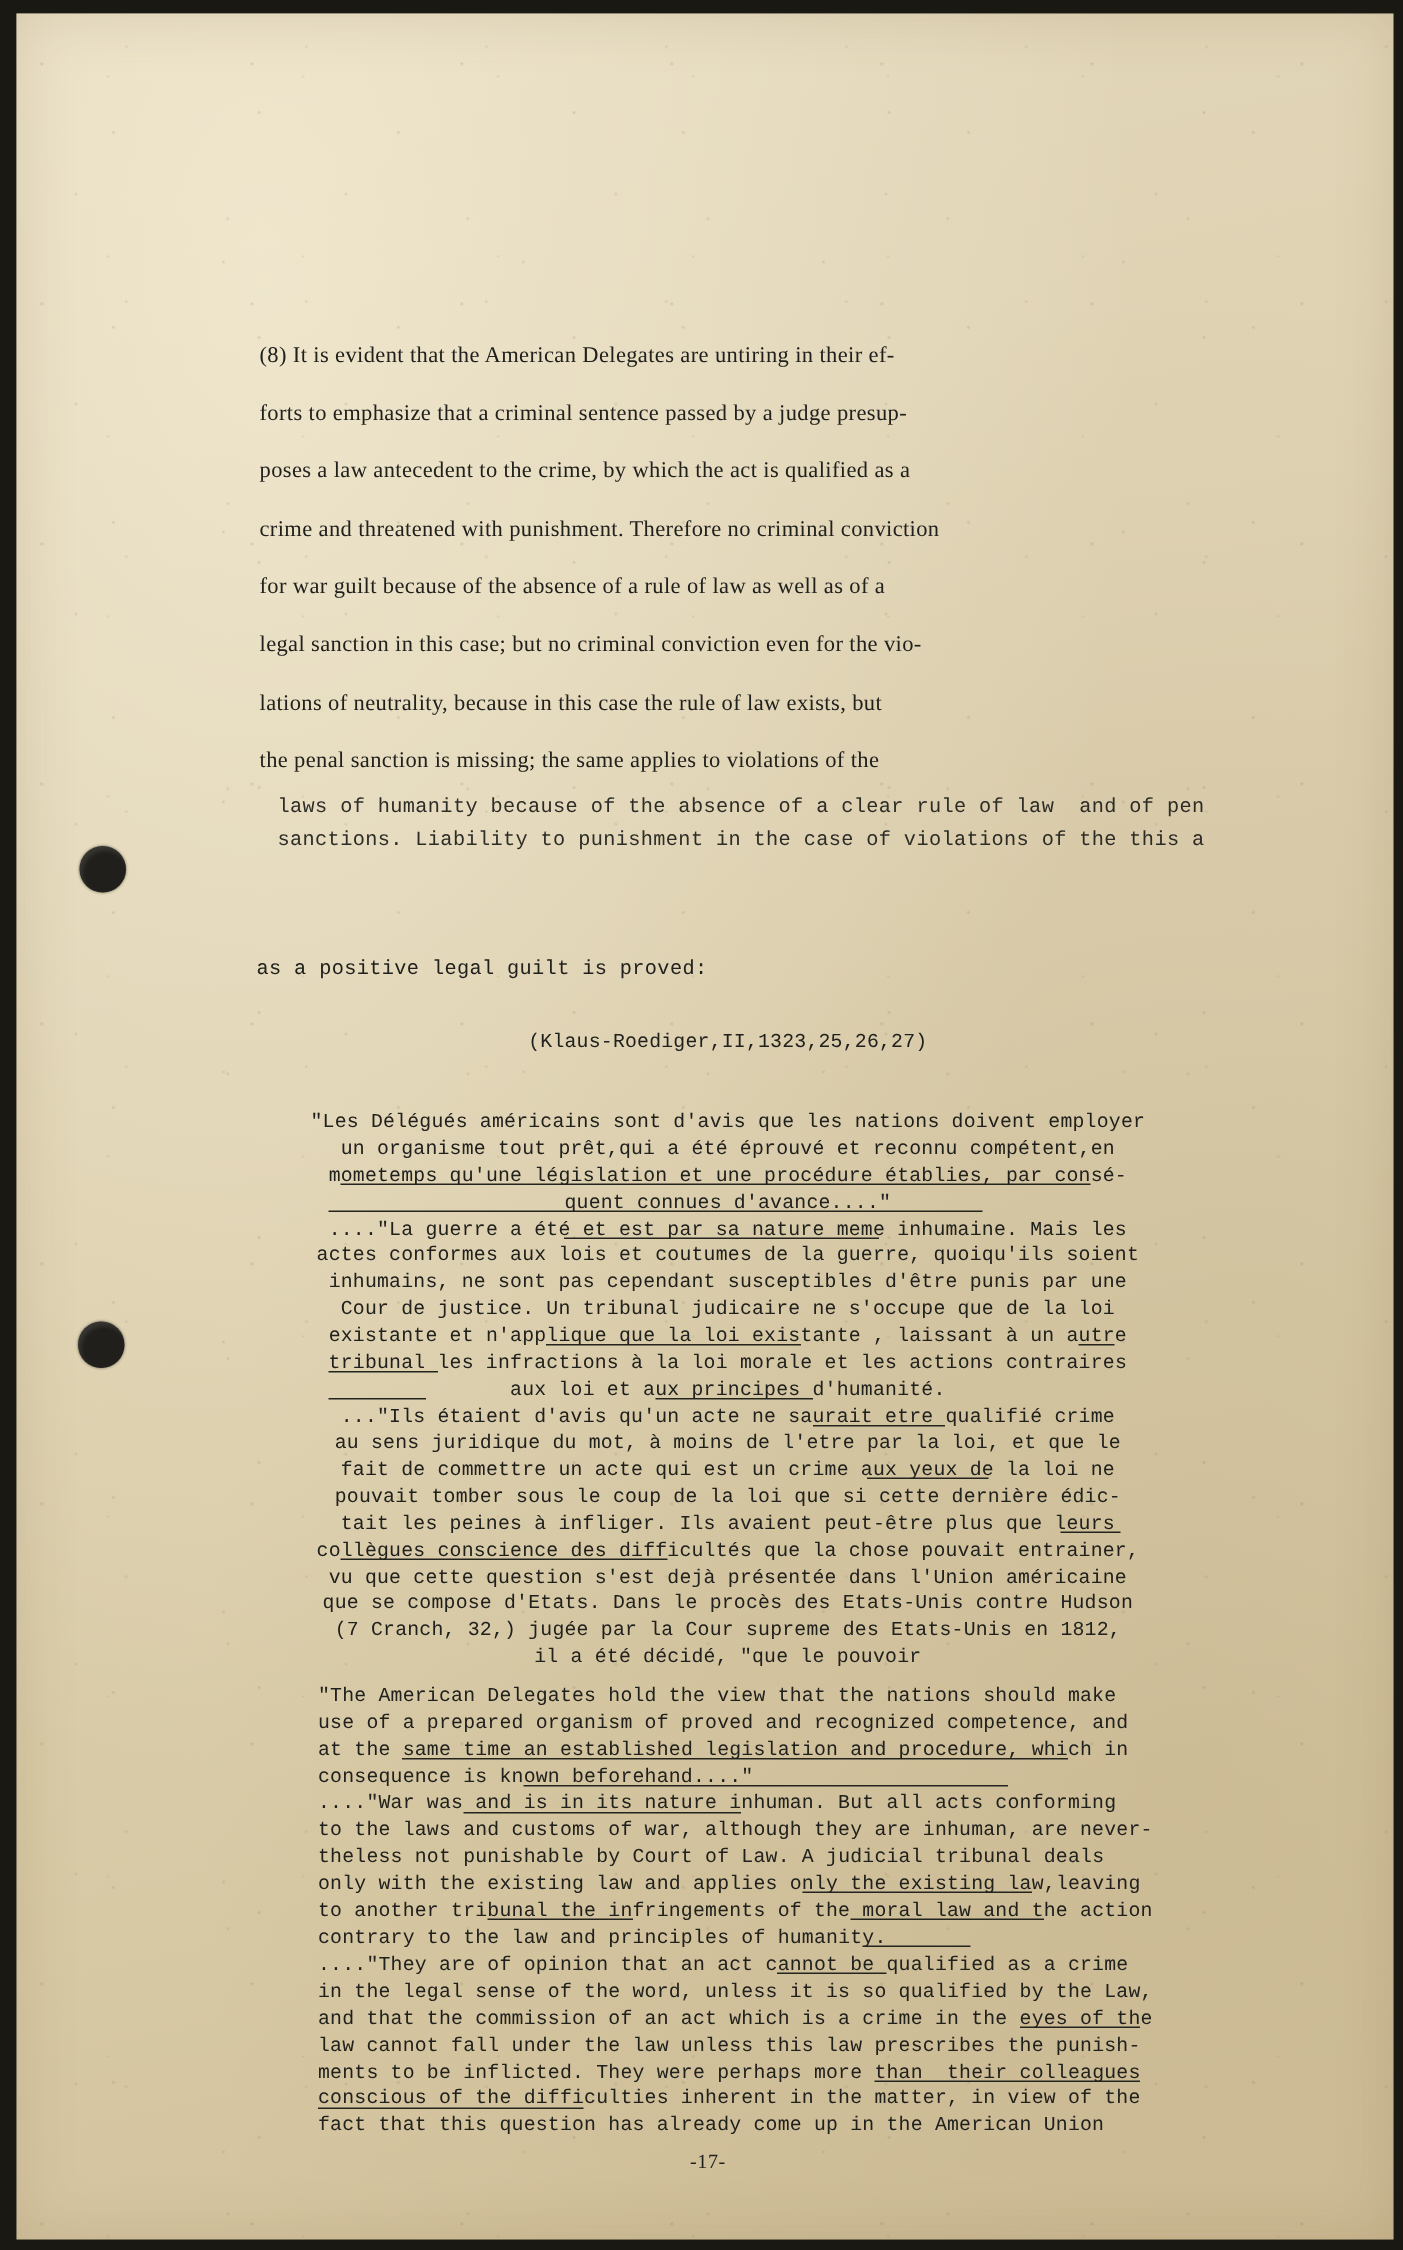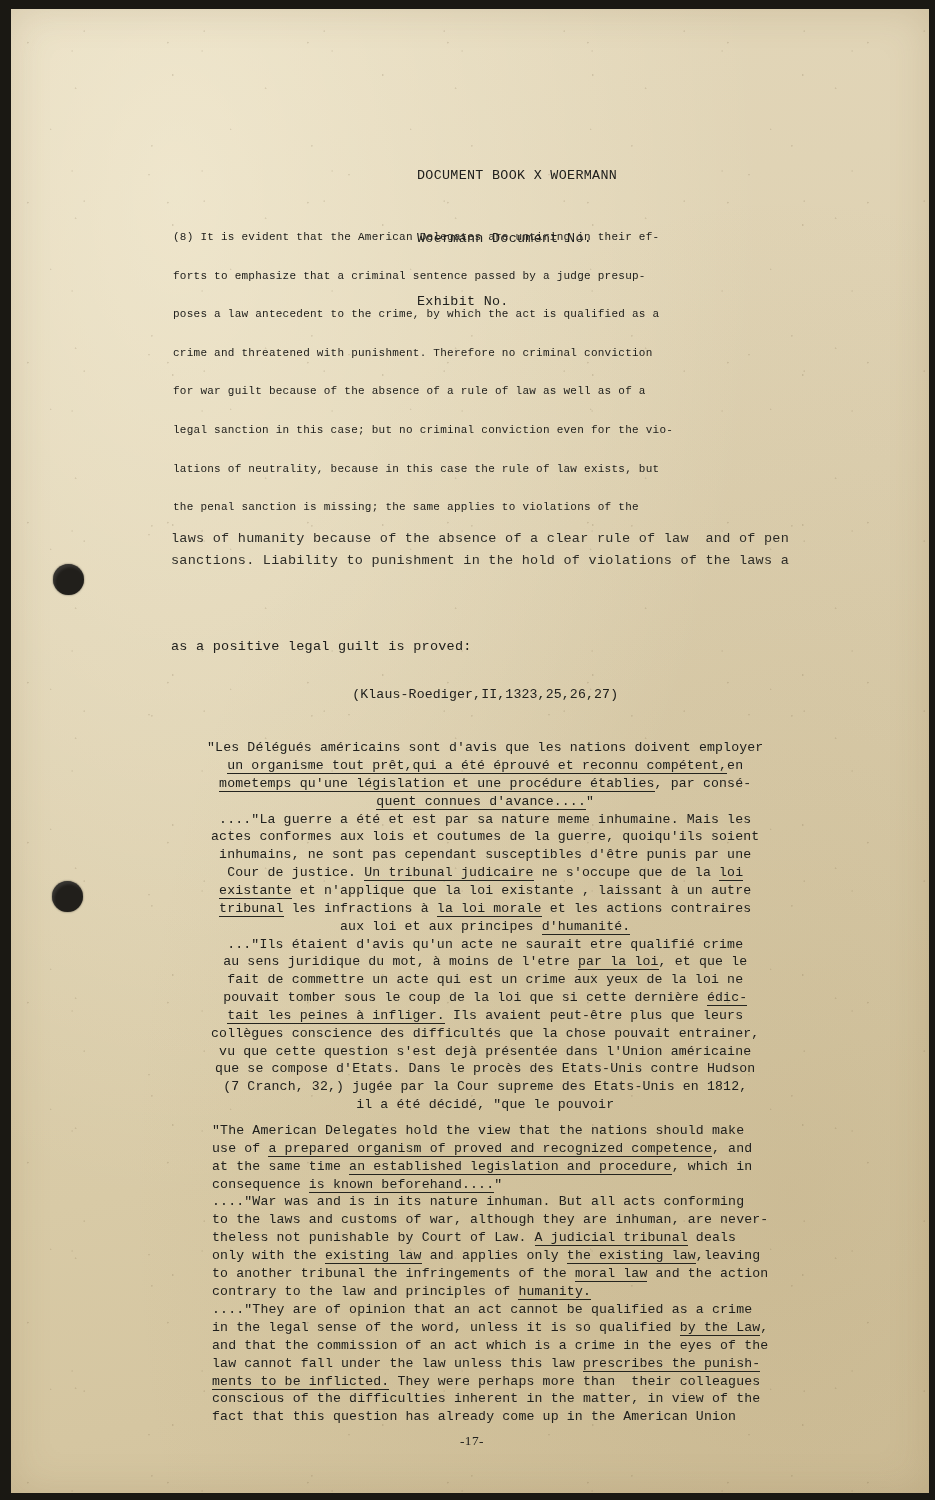--- a/index.html
+++ b/index.html
@@ -57,43 +57,44 @@
   .hole.h1 { left: 42px; top: 555px; }
   .hole.h2 { left: 41px; top: 872px; }
 
   
   .ink {
     color: #20201d;
     font-size: 13.3px;
     letter-spacing: .3px;
     white-space: pre;
   }
-  .u { border-bottom: 1px solid #24241f; padding-bottom: 0px; }
+  .u { border-bottom: 1px solid #24241f; padding-bottom: 16px; }
 
   .header {
     position: absolute;
     left: 406px;
     top: 114px;
     line-height: 21px;
     font-size: 13.4px;
   }
 
   
   .para-main {
     position: absolute;
     left: 162px;
     top: 209px;
     line-height: 38.6px;
-    font-size: 11px;
+    font-size: 15px;
     letter-spacing: .25px;
+    font-family: Liberation Serif, serif;
   }
   
   .para-tight {
     position: absolute;
-    left: 160px;
+    left: 174px;
     top: 519px;
     line-height: 22px;
     font-size: 13.5px;
     letter-spacing: .25px;
   }
   .para-proved {
     position: absolute;
     left: 160px;
     top: 603px;
     font-size: 13.5px;
@@ -131,29 +132,24 @@
 </head>
 <body>
 
 <div class="page">
   <div class="paper">
     <div class="grain"></div>
 
     <div class="hole h1"></div>
     <div class="hole h2"></div>
 
-    <div class="header ink">
-      <div>DOCUMENT BOOK X WOERMANN</div>
-      <div>Woermann Document No.</div>
-      <div>Exhibit No.</div>
-    </div>
 
     <div class="para-main ink"><div>(8) It is evident that the American Delegates are untiring in their ef-</div><div>forts to emphasize that a criminal sentence passed by a judge presup-</div><div>poses a law antecedent to the crime, by which the act is qualified as a</div><div>crime and threatened with punishment. Therefore no criminal conviction</div><div>for war guilt because of the absence of a rule of law as well as of a</div><div>legal sanction in this case; but no criminal conviction even for the vio-</div><div>lations of neutrality, because in this case the rule of law exists, but</div><div>the penal sanction is missing; the same applies to violations of the</div></div>
 
-    <div class="para-tight ink fade"><div>laws of humanity because of the absence of a clear rule of law  and of pen</div><div>sanctions. Liability to punishment in the hold of violations of the laws a</div></div>
+    <div class="para-tight ink fade"><div>laws of humanity because of the absence of a clear rule of law  and of pen</div><div>sanctions. Liability to punishment in the case of violations of the this a</div></div>
 
     <div class="para-proved ink">as a positive legal guilt is proved:</div>
 
     <div class="quote-fr ink">
       <div>(Klaus-Roediger,II,1323,25,26,27)</div>
       <div><div><span>"Les Délégués américains sont d'avis que les nations doivent employer</span></div><div><span class="u">un organisme tout prêt,qui a été éprouvé et reconnu compétent,</span><span>en</span></div><div><span class="u">mometemps qu'une législation et une procédure établies</span><span>, par consé-</span></div><div><span class="u">quent connues d'avance....</span><span>"</span></div><div><span>...."La guerre a été et est par sa nature meme inhumaine. Mais les</span></div><div><span>actes conformes aux lois et coutumes de la guerre, quoiqu'ils soient</span></div><div><span>inhumains, ne sont pas cependant susceptibles d'être punis par une</span></div><div><span>Cour de justice. </span><span class="u">Un tribunal judicaire</span><span> ne s'occupe que de la </span><span class="u">loi</span></div><div><span class="u">existante</span><span> et n'applique que la loi existante , laissant à un autre</span></div><div><span class="u">tribunal</span><span> les infractions à </span><span class="u">la loi morale</span><span> et les actions contraires</span></div><div><span>aux loi et aux principes </span><span class="u">d'humanité.</span></div><div><span>..."Ils étaient d'avis qu'un acte ne saurait etre qualifié crime</span></div><div><span>au sens juridique du mot, à moins de l'etre </span><span class="u">par la loi</span><span>, et que le</span></div><div><span>fait de commettre un acte qui est un crime aux yeux de la loi ne</span></div><div><span>pouvait tomber sous le coup de la loi que si cette dernière </span><span class="u">édic-</span></div><div><span class="u">tait les peines à infliger.</span><span> Ils avaient peut-être plus que leurs</span></div><div><span>collègues conscience des difficultés que la chose pouvait entrainer,</span></div><div><span>vu que cette question s'est dejà présentée dans l'Union américaine</span></div><div><span>que se compose d'Etats. Dans le procès des Etats-Unis contre Hudson</span></div><div><span>(7 Cranch, 32,) jugée par la Cour supreme des Etats-Unis en 1812,</span></div><div><span>il a été décidé, "que le pouvoir</span></div></div>
     </div>
 
     <div class="quote-en ink">
       <div><div><span>"The American Delegates hold the view that the nations should make</span></div><div><span>use of </span><span class="u">a prepared organism of proved and recognized competence</span><span>, and</span></div><div><span>at the same time </span><span class="u">an established legislation and procedure</span><span>, which in</span></div><div><span>consequence </span><span class="u">is known beforehand....</span><span>"</span></div><div><span>...."War was and is in its nature inhuman. But all acts conforming</span></div><div><span>to the laws and customs of war, although they are inhuman, are never-</span></div><div><span>theless not punishable by Court of Law. </span><span class="u">A judicial tribunal</span><span> deals</span></div><div><span>only with the </span><span class="u">existing law</span><span> and applies only </span><span class="u">the existing law</span><span>,leaving</span></div><div><span>to another tribunal the infringements of the </span><span class="u">moral law</span><span> and the action</span></div><div><span>contrary to the law and principles of </span><span class="u">humanity.</span></div><div><span>...."They are of opinion that an act cannot be qualified as a crime</span></div><div><span>in the legal sense of the word, unless it is so qualified </span><span class="u">by the Law</span><span>,</span></div><div><span>and that the commission of an act which is a crime in the eyes of the</span></div><div><span>law cannot fall under the law unless this law </span><span class="u">prescribes the punish-</span></div><div><span class="u">ments to be inflicted.</span><span> They were perhaps more than  their colleagues</span></div><div><span>conscious of the difficulties inherent in the matter, in view of the</span></div><div><span>fact that this question has already come up in the American Union</span></div></div>

